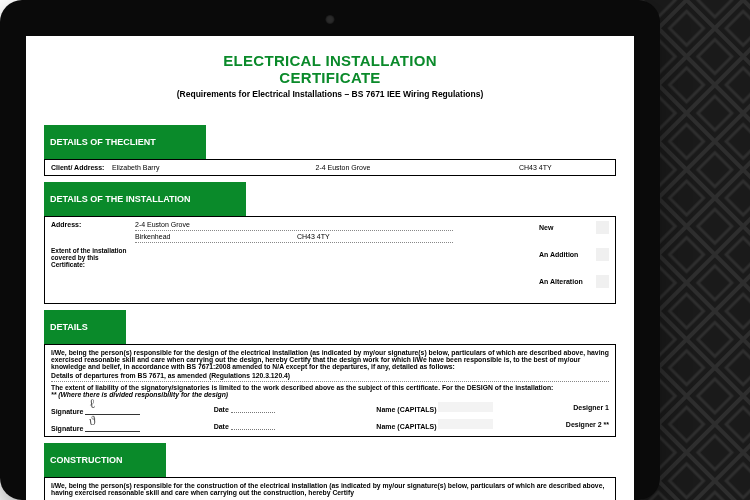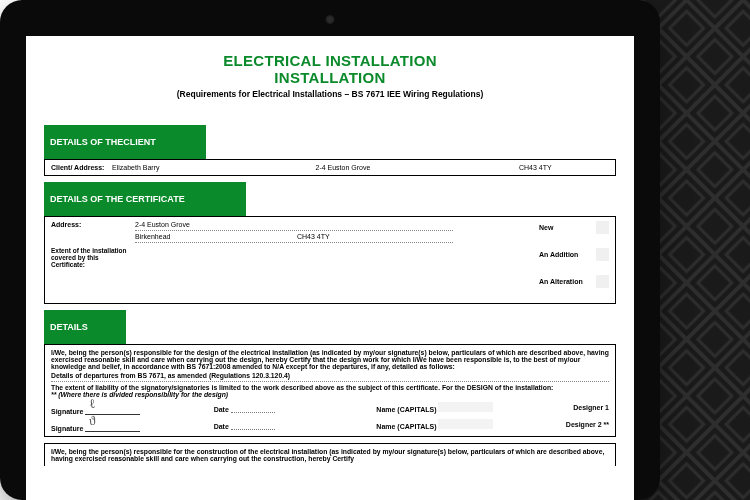--- a/index.html
+++ b/index.html
@@ -51,37 +51,37 @@
     </svg>
   </div>
 
   <div class="tablet">
     <div class="camera"></div>
     <div class="screen">
       <div class="doc">
 
         <div class="title">
           <span>ELECTRICAL INSTALLATION</span>
-          <span class="t2">INSTALLATION</span>
+          <span class="t2">CERTIFICATE</span>
         </div>
         <div class="subtitle">(Requirements for Electrical Installations – BS 7671 IEE Wiring Regulations)</div>
 
         
         <div class="bar">DETAILS OF THECLIENT</div>
         <div class="box">
           <div class="row">
             <div style="width:55px" class="lbl">Client/ Address:</div>
             <div class="col">Elizabeth Barry</div>
             <div class="col">2-4 Euston Grove</div>
             <div style="width:90px">CH43 4TY</div>
           </div>
         </div>
 
         
-        <div class="bar" style="min-width:190px">DETAILS OF THE CERTIFICATE</div>
+        <div class="bar" style="min-width:190px">DETAILS OF THE INSTALLATION</div>
         <div class="box" style="min-height:78px">
           <div class="install-right">
             <div class="item">
                 <span class="lbl">New</span>
                 <span class="chk"></span>
               </div>
             <div class="item">
                 <span class="lbl">An Addition</span>
                 <span class="chk"></span>
               </div>
@@ -128,20 +128,21 @@
           </div>
           <div class="sigrow">
             <div class="cell"><span class="lbl">Signature</span> <span class="sigline"><span class="scribble">ϑ</span></span></div>
             <div class="cell"><span class="lbl">Date</span> <span class="dline"></span></div>
             <div class="cell"><span class="lbl">Name (CAPITALS)</span> <span class="greyfield"></span></div>
             <div style="width:70px;text-align:right" class="lbl">Designer 2 **</div>
           </div>
         </div>
 
         
+        <div class="bar" style="min-width:110px">CONSTRUCTION</div>
         <div class="box" style="border-bottom:none">
           <div class="construction-text">I/We, being the person(s) responsible for the construction of the electrical installation (as indicated by my/our signature(s) below, particulars of which are described above, having exercised reasonable skill and care when carrying out the construction, hereby Certify</div>
         </div>
 
       </div>
     </div>
   </div>
 </div>
 
 </body></html>

